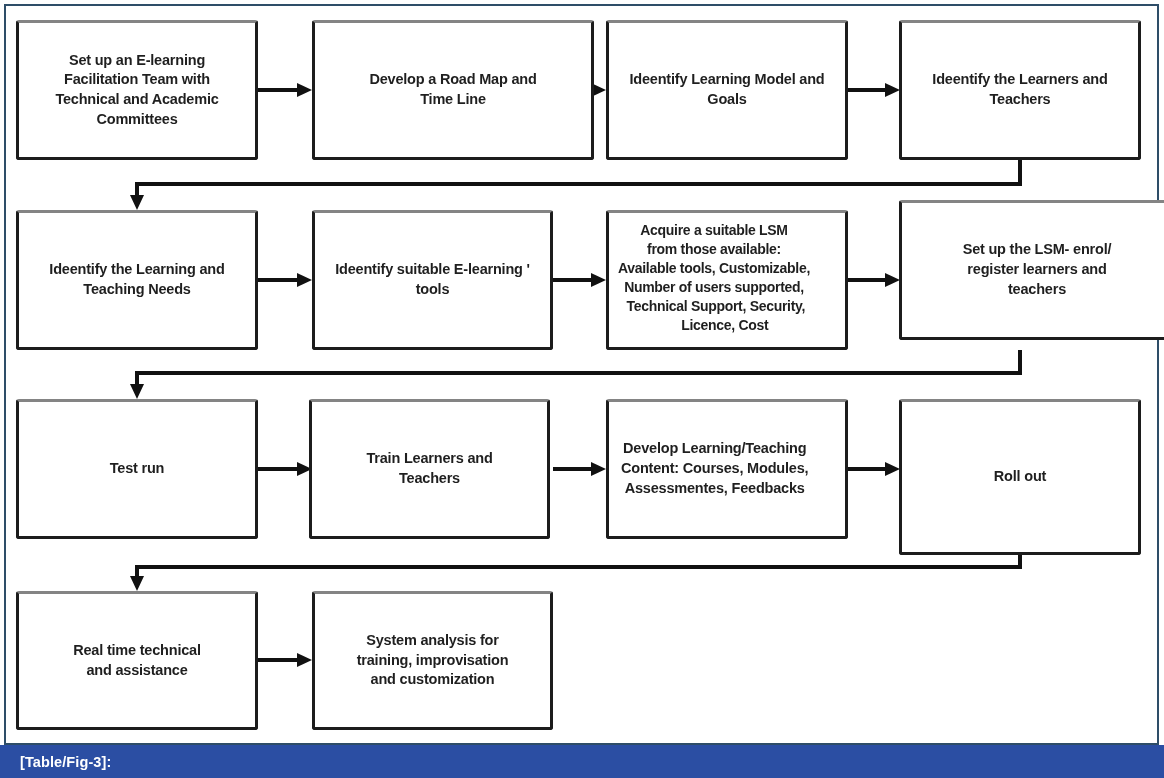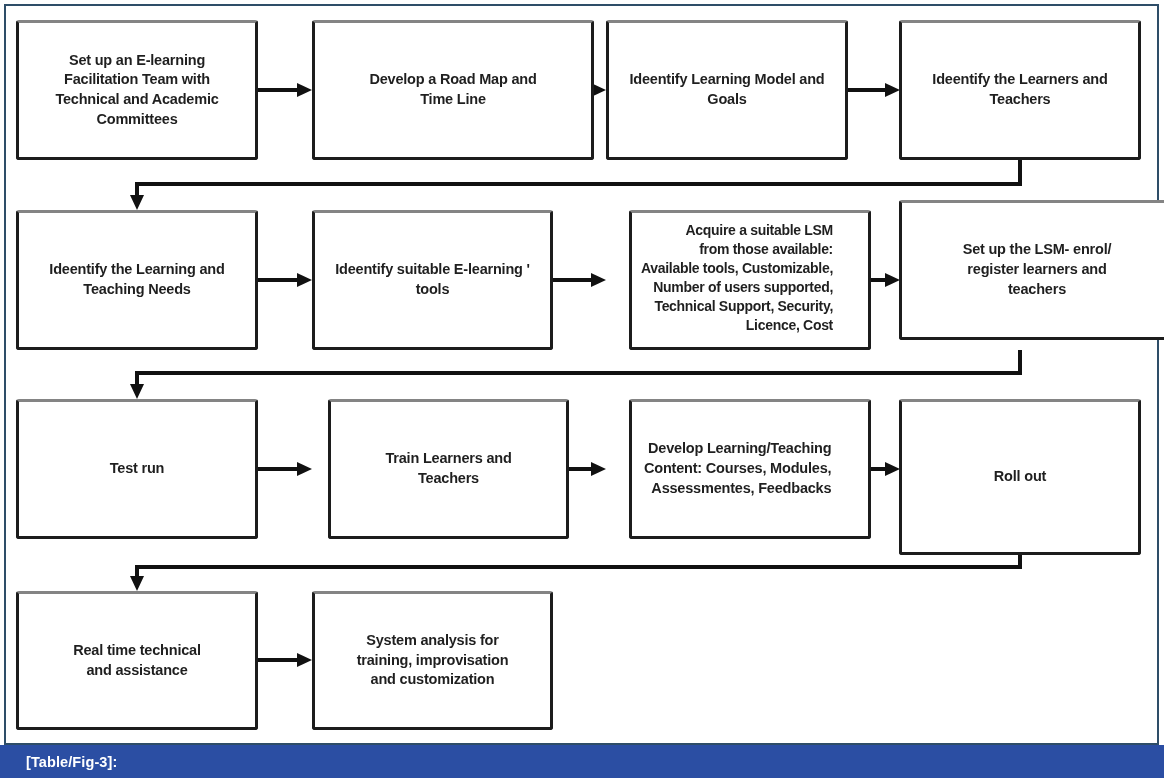--- a/index.html
+++ b/index.html
@@ -14,28 +14,28 @@
   .connectors { position:absolute; left:0; top:0; width:1164px; height:778px; }
   .node {
     position:absolute; box-sizing:border-box; background:#ffffff;
     border:3px solid #1c1c1c; border-top-color:#848484; border-radius:3px;
     display:flex; align-items:center; justify-content:center;
     text-align:center; color:#1f1f1f; font-weight:bold;
     font-size:14.5px; line-height:1.36; letter-spacing:-0.2px;
     padding:4px 18px;
   }
   .node .node-text { white-space:pre-line; }
-  .node.left { justify-content:flex-start; text-align:right;margin-left:23px; }
+  .node.left { justify-content:flex-start; text-align:center; }
   .node.top { align-items:flex-start; }
   .node.pre { font-size:14px; letter-spacing:-0.3px; padding:8px 4px 4px 9px; }
   .node.pre .node-text { white-space:pre; }
   .caption-bar {
     position:absolute; left:0; right:0; bottom:0; height:33px;
     background:#2b4ea3; color:#ffffff; display:flex; align-items:center;
-    padding-left:26px; font-size:14.5px; letter-spacing:0.1px;
+    padding-left:20px; font-size:14.5px; letter-spacing:0.1px;
   }
   .caption-prefix { font-weight:bold; margin-right:6px; white-space:nowrap; }
 </style>
 </head>
 <body>
 
 <div class="frame"></div>
 
 <svg class="connectors" viewBox="0 0 1164 778" xmlns="http://www.w3.org/2000/svg">
   <defs>
@@ -100,21 +100,21 @@
 </div>
 <div class="node" style="left:899px;top:200px;width:276px;height:140px">
   <div class="node-text">Set up the LSM- enrol/
 register learners and
 teachers</div>
 </div>
 
 <div class="node" style="left:16px;top:399px;width:242px;height:140px">
   <div class="node-text">Test run</div>
 </div>
-<div class="node" style="left:328px;top:399px;width:241px;height:140px">
+<div class="node" style="left:309px;top:399px;width:241px;height:140px">
   <div class="node-text">Train Learners and
 Teachers</div>
 </div>
 <div class="node left" style="left:606px;top:399px;width:242px;height:140px;padding-left:12px">
   <div class="node-text">Develop Learning/Teaching
 Content: Courses, Modules,
 Assessmentes, Feedbacks</div>
 </div>
 <div class="node" style="left:899px;top:399px;width:242px;height:156px">
   <div class="node-text">Roll out</div>

